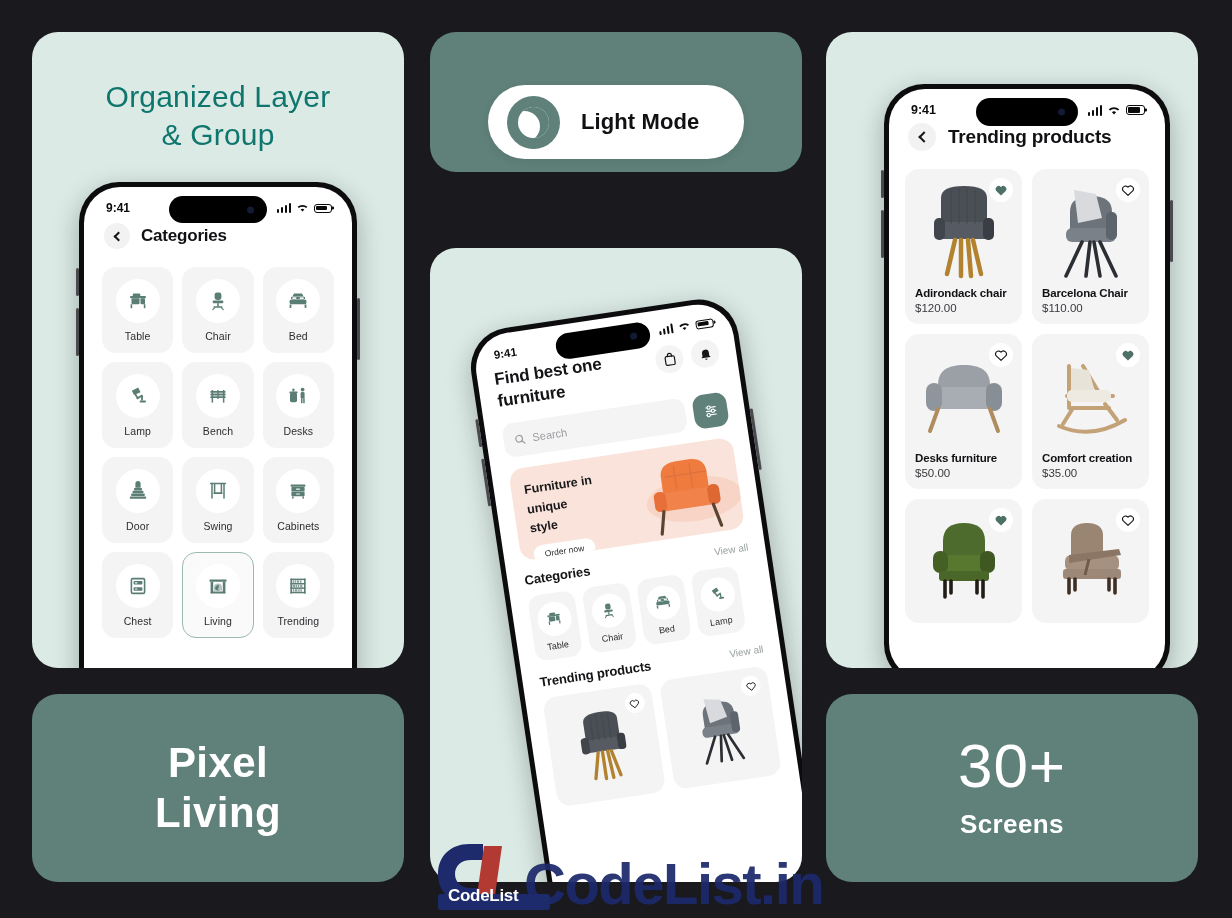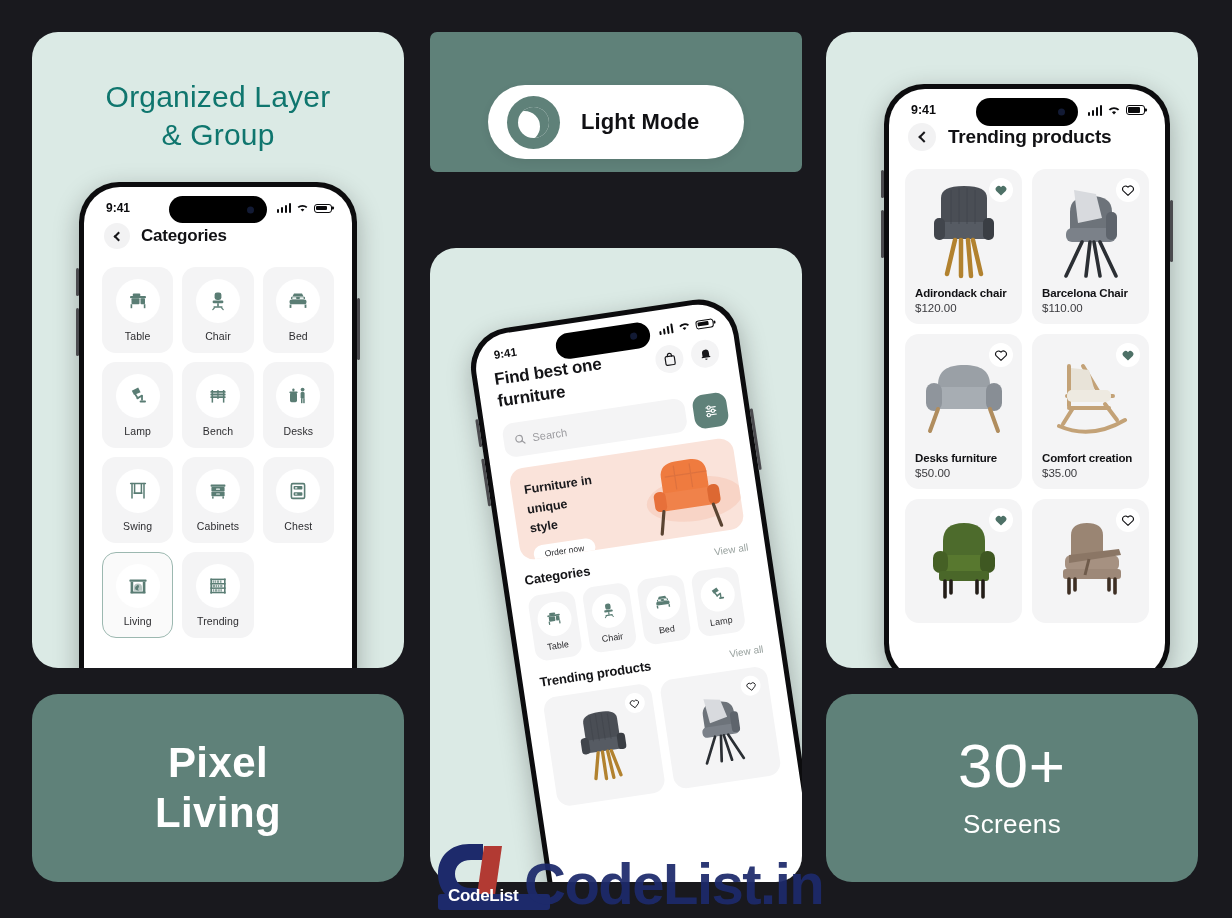--- a/index.html
+++ b/index.html
@@ -11,21 +11,21 @@
     position: relative;
   }
   .stage { position: absolute; inset: 0; }
 
   
   .panel { position: absolute; border-radius: 26px; overflow: hidden; }
   .panel-mint { background: #dbeae5; }
   .panel-green { background: #5f8179; }
 
   #panel-organized { left: 32px;  top: 32px;  width: 372px; height: 636px; }
-  #panel-lightmode { left: 430px; top: 32px;  width: 372px; height: 140px; border-radius: 7px; }
+  #panel-lightmode { left: 430px; top: 32px;  width: 372px; height: 140px; }
   #panel-home      { left: 430px; top: 248px; width: 372px; height: 634px; }
   #panel-trending  { left: 826px; top: 32px;  width: 372px; height: 636px; }
   #panel-pixel     { left: 32px;  top: 694px; width: 372px; height: 188px; }
   #panel-screens   { left: 826px; top: 694px; width: 372px; height: 188px; }
 
   
   .headline {
     text-align: center;
     color: #0f766e;
     font-size: 30px;
@@ -34,21 +34,21 @@
     letter-spacing: .2px;
     padding-top: 46px;
   }
   .big-white {
     text-align: center;
     color: #ffffff;
     font-weight: 700;
   }
   .pixel-line { font-size: 42px; line-height: 1.18; letter-spacing: .4px; }
   .screens-num { font-size: 62px; line-height: 1.05; font-weight: 400; letter-spacing: 1px; }
-  .screens-sub { font-size: 26px; line-height: 1.4; font-weight: 400; letter-spacing: .4px; }
+  .screens-sub { font-size: 26px; line-height: 1.4; font-weight: 700; letter-spacing: .4px; }
   .center-col {
     height: 100%; display: flex; flex-direction: column;
     align-items: center; justify-content: center;
   }
 
   
   .pill {
     position: absolute; left: 58px; top: 53px;
     width: 256px; height: 74px;
     background: #ffffff; border-radius: 40px;
@@ -333,20 +333,34 @@
                     <rect x="3.4" y="7.4" width="8.2" height="1.8" rx=".8"></rect>
                     <rect x="6.4" y="4.4" width="2" height="3.2" rx=".9"></rect>
                     <circle cx="16.6" cy="5.6" r="1.9"></circle>
                     <rect x="14.6" y="8" width="4" height="6.6" rx="1.4"></rect>
                     <rect x="15" y="14.2" width="1.5" height="5"></rect>
                     <rect x="17.2" y="14.2" width="1.5" height="5"></rect>
                   </g>
                 </svg>
               </span>
               <span class="cat-label">Desks</span>
+            </div>
+            <div class="cat-cell">
+              <span class="cat-ico-wrap">
+                <svg width="24" height="24" viewBox="0 0 24 24">
+                  <g fill="#5a7d74">
+                    <path d="M9.4 4.6a2.6 2.6 0 0 1 5.2 0v4.2H9.4z"></path>
+                    <rect x="8" y="9" width="8" height="2.4" rx=".7"></rect>
+                    <rect x="6.6" y="11.8" width="10.8" height="2.4" rx=".7"></rect>
+                    <rect x="5.2" y="14.6" width="13.6" height="2.4" rx=".7"></rect>
+                    <rect x="3.8" y="17.4" width="16.4" height="2.4" rx=".8"></rect>
+                  </g>
+                </svg>
+              </span>
+              <span class="cat-label">Door</span>
             </div>
             <div class="cat-cell">
               <span class="cat-ico-wrap">
                 <svg width="24" height="24" viewBox="0 0 24 24">
                   <g stroke="#5a7d74" stroke-width="1.5" fill="none" stroke-linecap="round">
                     <path d="M4.6 4.4h14.8"></path>
                     <path d="M6 4.4v14.6M18 4.4v14.6"></path>
                     <path d="M8.6 5v8.4M15.4 5v8.4"></path>
                   </g>
                   <rect x="7.4" y="13.2" width="9.2" height="1.8" rx=".7" fill="#5a7d74"></rect>

